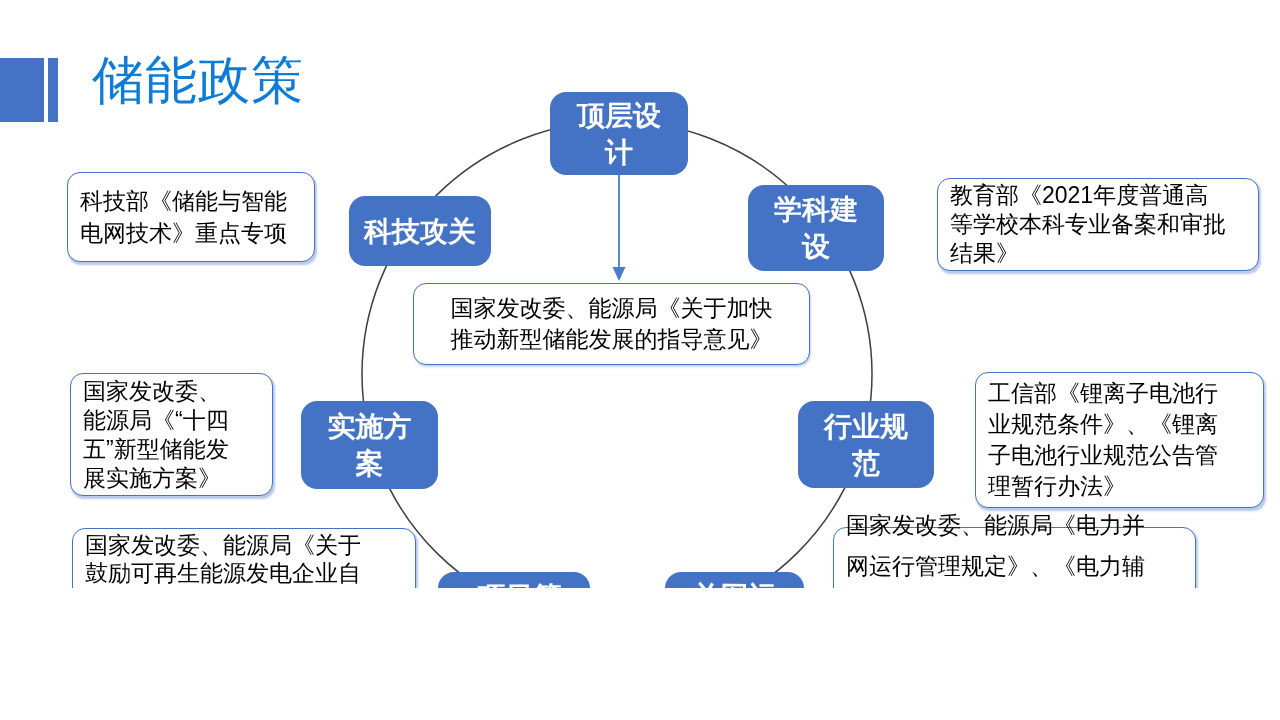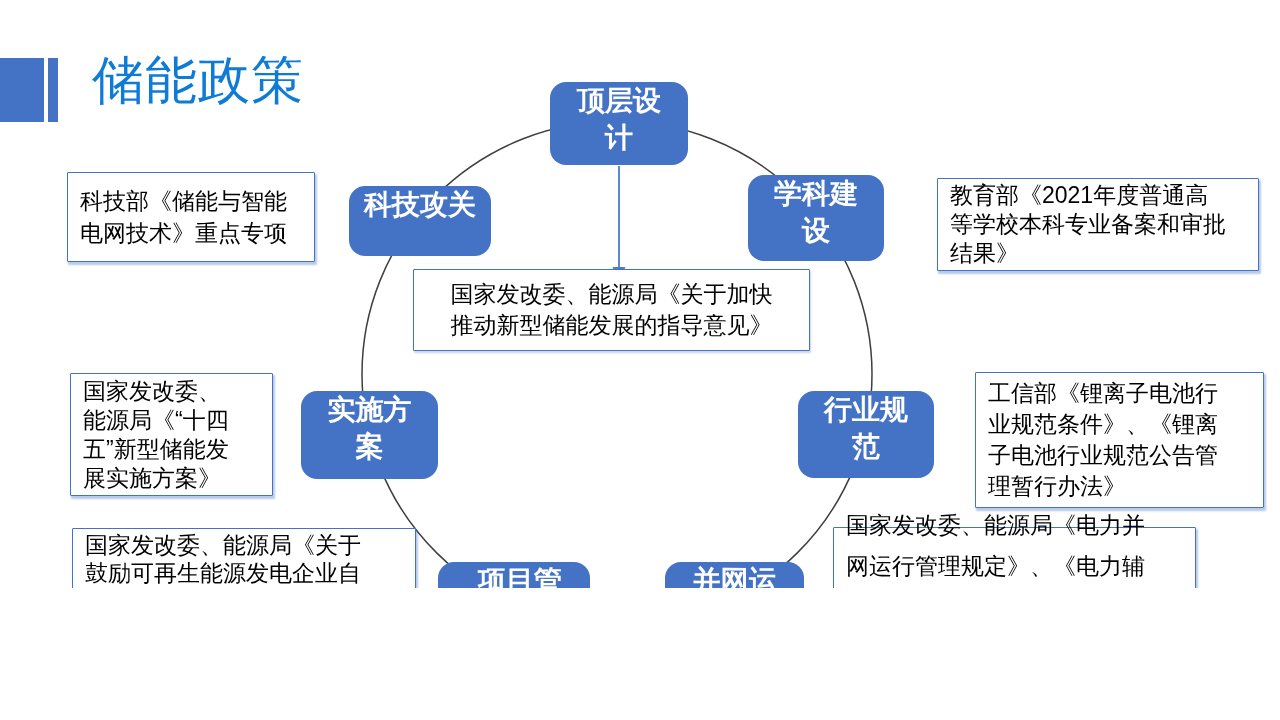--- a/index.html
+++ b/index.html
@@ -34,54 +34,55 @@
     pointer-events:none;
   }
   
   .node{
     position:absolute;
     background:#4472C4;
     border-radius:16px;
     color:#ffffff;
     font-weight:bold;
     font-size:28px;line-height:37px;
-    display:flex;justify-content:center;
+    display:flex;align-items:center;justify-content:center;
     text-align:center;
     white-space:pre-line;
+    margin-top:10px;
   }
   .node-top-design{left:550px;top:82px;width:138px;height:83px;}
   .node-discipline{left:748px;top:175px;width:136px;height:86px;}
   .node-tech-research{left:349px;top:186px;width:142px;height:70px;}
   .node-industry-standard{left:798px;top:391px;width:136px;height:87px;}
   .node-implementation-plan{left:301px;top:391px;width:137px;height:88px;}
   .node-grid-operation{left:665px;top:562px;width:139px;height:85px;}
   .node-project-management{left:438px;top:562px;width:140px;height:85px;padding-left:12px;}
   
   .callout{
     position:absolute;
     background:#ffffff;
     border:1.6px solid #4472C4;
-    border-radius:1px;
+    border-radius:13px;
     box-shadow:1.5px 2.5px 2px rgba(68,114,196,0.38);
     color:#000000;
     font-size:23px;
     display:flex;align-items:center;
     padding:2px 12px;
     box-sizing:border-box;
     white-space:pre-line;
     text-align:left;
   }
   .callout-tech{left:67px;top:172px;width:248px;height:90px;line-height:32px;}
   .callout-education{left:937px;top:178px;width:322px;height:93px;line-height:29px;}
   .callout-implementation{left:70px;top:373px;width:203px;height:123px;line-height:29px;}
   .callout-industry{left:975px;top:372px;width:289px;height:136px;line-height:31px;}
   .callout-project{left:72px;top:528px;width:344px;height:146px;line-height:28px;}
   .callout-grid{left:833px;top:527px;width:363px;height:160px;line-height:41px;font-family:Liberation Serif, serif;}
   .callout-center{
-    left:413px;top:269px;width:397px;height:82px;line-height:31px;
+    left:413px;top:283px;width:397px;height:82px;line-height:31px;
     justify-content:center;text-align:center;
     box-shadow:1px 2px 2px rgba(68,114,196,0.3);
   }
 </style>
 </head>
 <body>
 
 <div class="slide">
 
   <div class="accent-block"></div>

